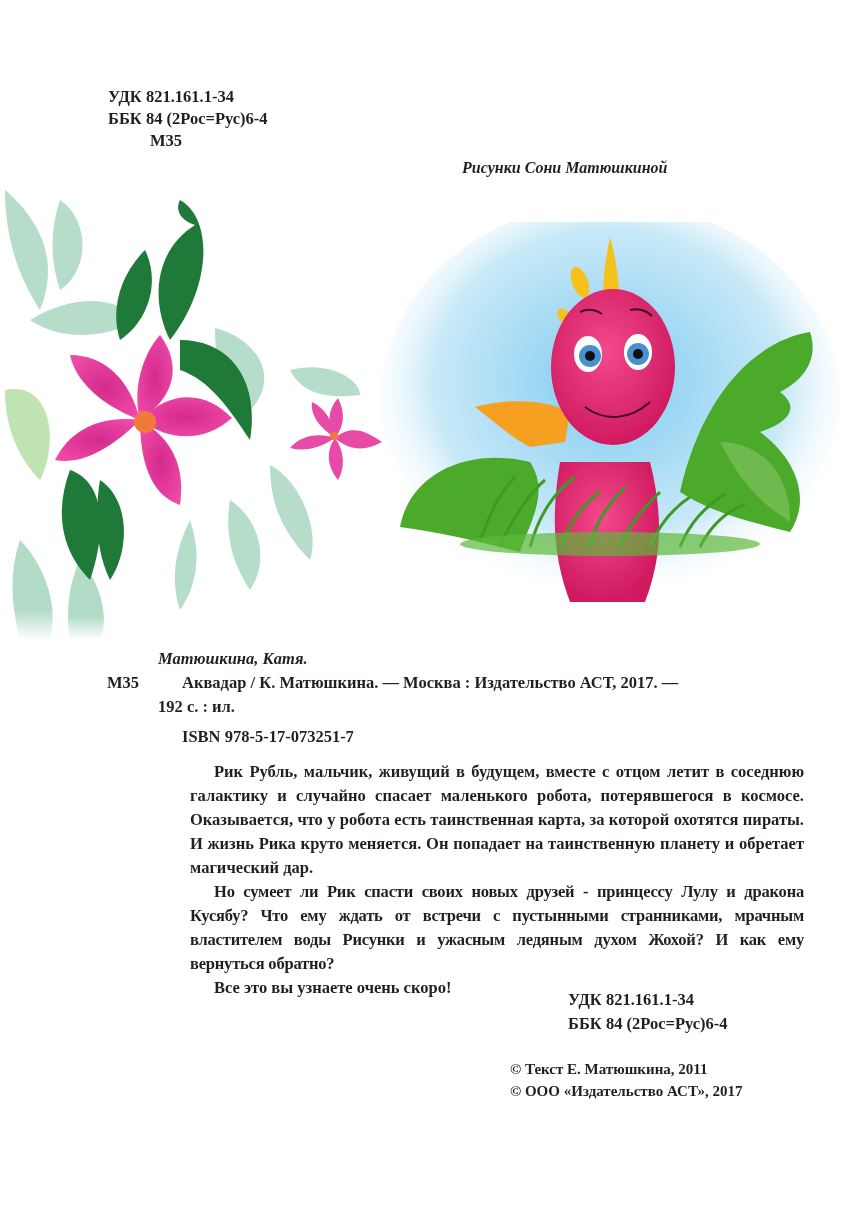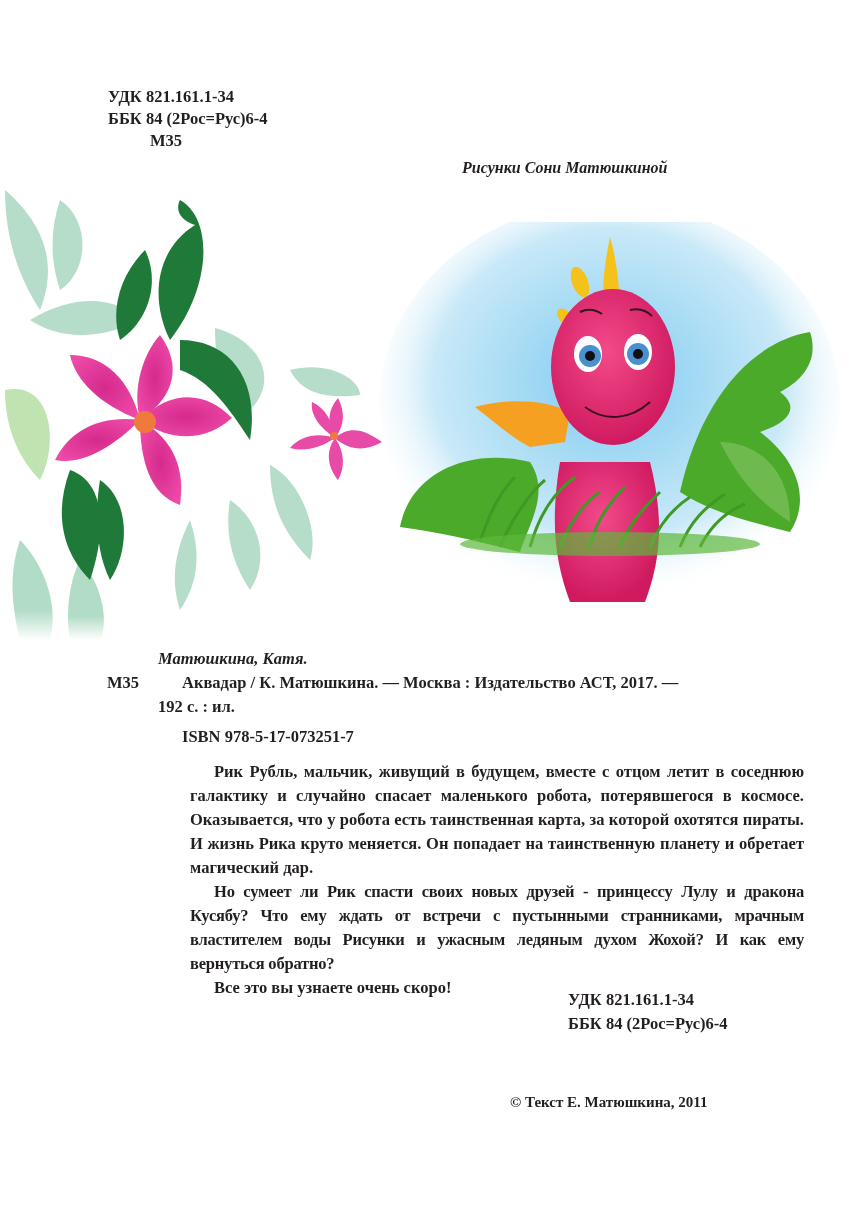--- a/index.html
+++ b/index.html
@@ -18,21 +18,21 @@
   .author { left: 158px; top: 648px; font-weight: bold; font-style: italic; }
   .m35-side { left: 107px; top: 672px; }
   .biblio { left: 182px; top: 672px; width: 590px; }
   .biblio-2 { left: 158px; top: 696px; text-align: right; }
   .isbn { left: 182px; top: 726px; }
   .annot { left: 158px; top: 760px; width: 614px; font-size: 16.5px; line-height: 24px; text-align: justify; margin-left: 32px; }
   .annot p { margin: 0; text-indent: 24px; }
   .annot .tight { letter-spacing: -0.2px; }
   .udk-bottom { left: 568px; top: 988px; font-size: 16.5px; line-height: 24px; }
   .copyright { left: 510px; top: 1058px; font-size: 15px; line-height: 22px; }
-  .copyright div { white-space: nowrap; margin-top: 33px; }
+  .copyright div { white-space: nowrap; }
 </style>
 </head>
 <body>
 
 <div class="abs udk-top line">
   <div>УДК 821.161.1-34</div>
   <div>ББК 84 (2Рос=Рус)6-4</div>
   <div class="m35">М35</div>
 </div>
 
@@ -161,13 +161,14 @@
   <p>Все это вы узнаете очень скоро!</p>
 </div>
 
 <div class="abs udk-bottom">
   <div>УДК 821.161.1-34</div>
   <div>ББК 84 (2Рос=Рус)6-4</div>
 </div>
 
 <div class="abs copyright">
   <div>© Текст Е. Матюшкина, 2011</div>
+  <div>© ООО «Издательство АСТ», 2017</div>
 </div>
 
 </body></html>

